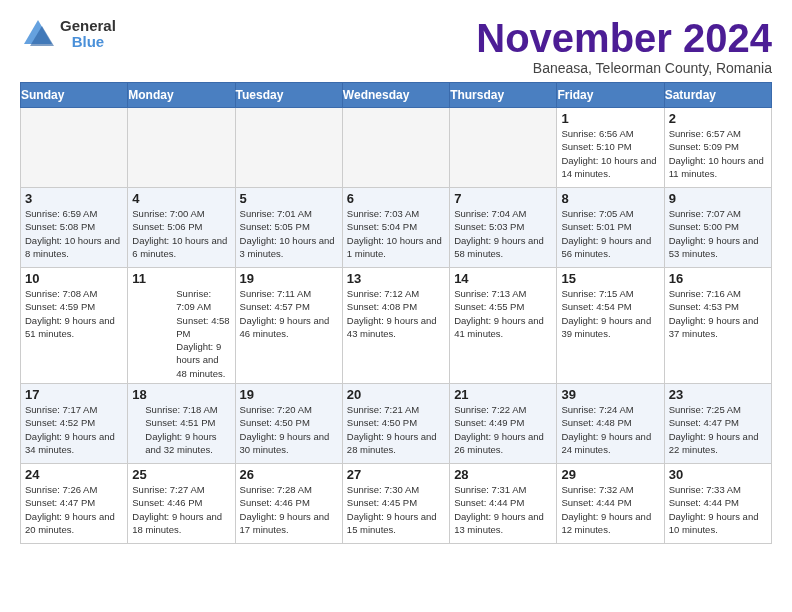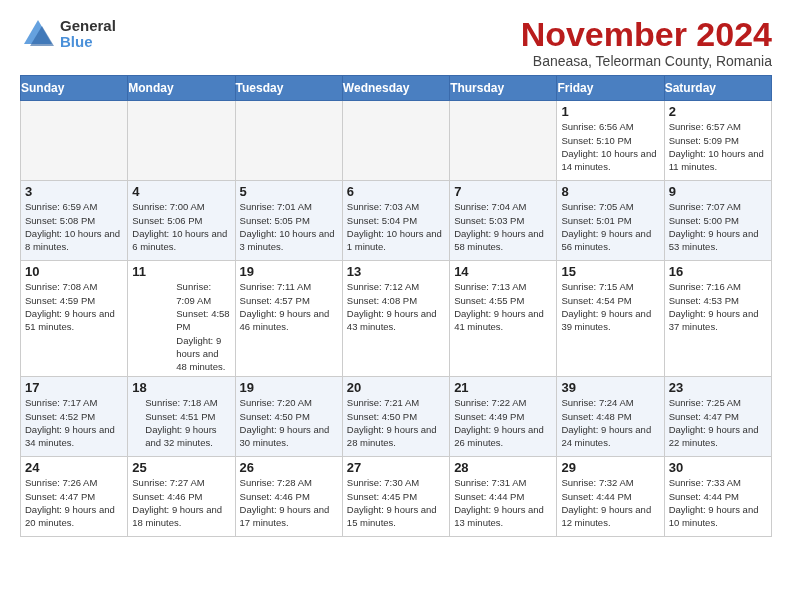--- a/index.html
+++ b/index.html
@@ -22,42 +22,43 @@
     }
     .logo {
       display: flex;
       align-items: center;
       gap: 4px;
     }
     .logo-text {
       display: flex;
       flex-direction: column;
       line-height: 1.1;
+      align-items: center;
     }
     .logo-general {
       font-size: 15px;
       font-weight: bold;
       color: #333;
     }
     .logo-blue {
       font-size: 15px;
       font-weight: bold;
       color: #4a90d9;
     }
     .logo-icon {
       width: 36px;
       height: 36px;
     }
     .title-block {
       text-align: right;
     }
     .month-title {
-      font-size: 34px;
-      font-weight: bold;
-      color: #b91c1c;
+      font-size: 40px;
+      font-weight: bold;
+      color: #4c1d95;
       line-height: 1.1;
     }
     .subtitle {
       font-size: 14px;
       color: #444;
     }
     table {
       width: 100%;
       border-collapse: collapse;
       table-layout: fixed;

